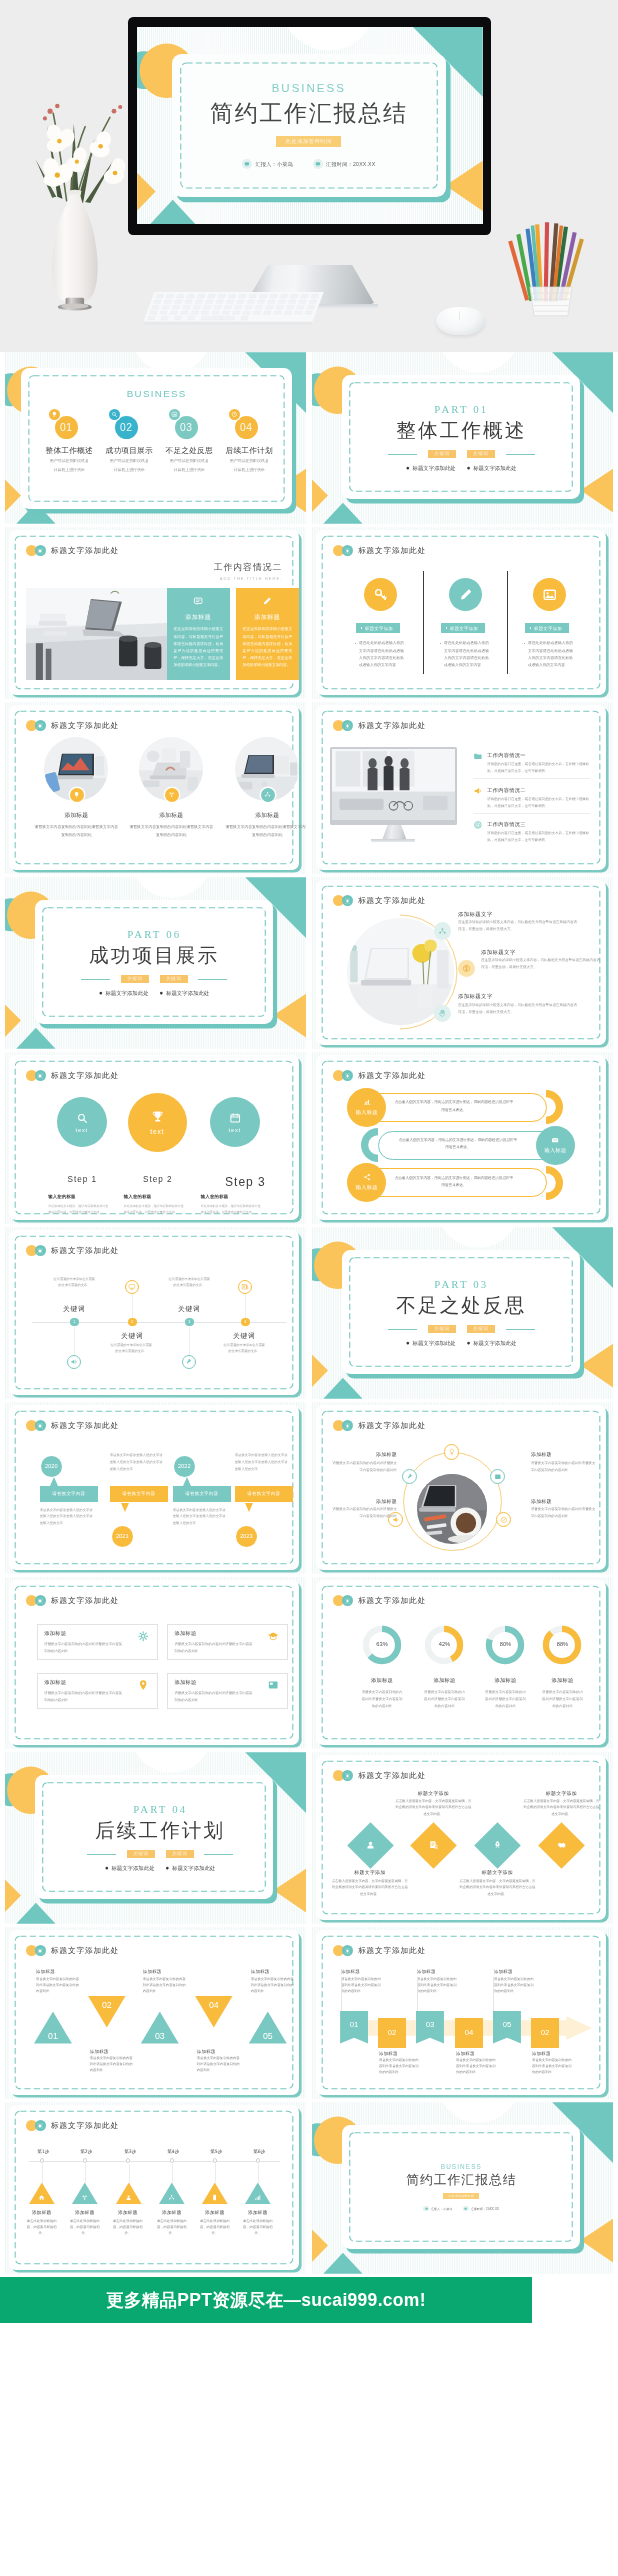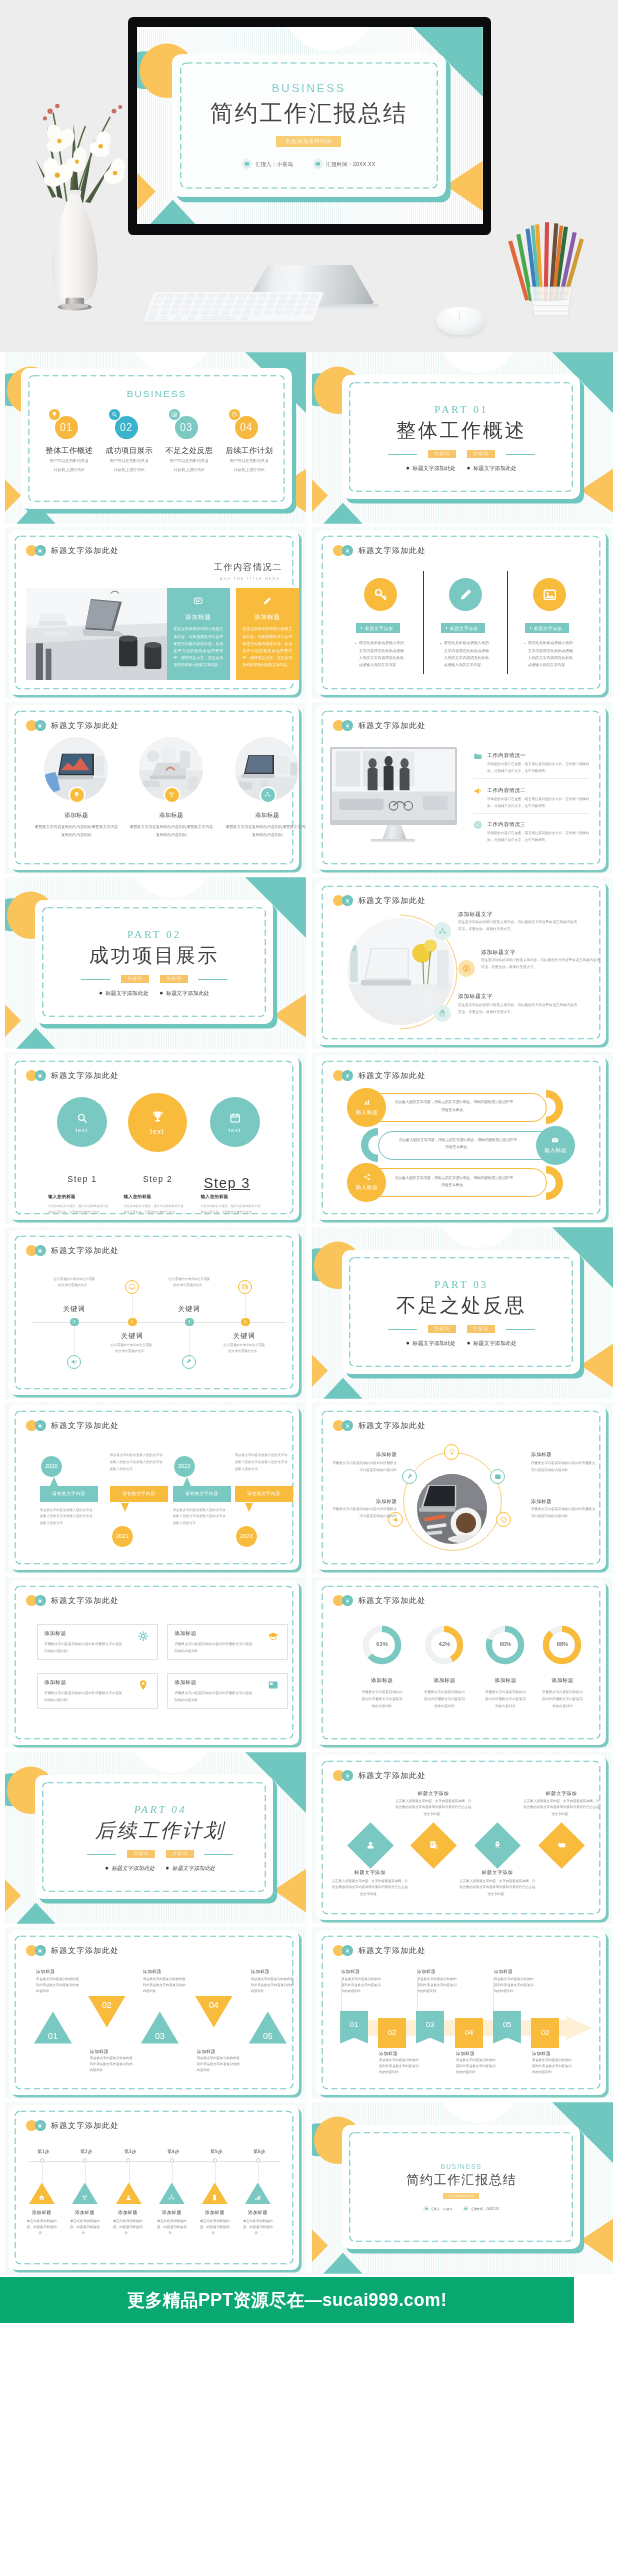--- a/index.html
+++ b/index.html
@@ -69,21 +69,21 @@
   .chead{position:absolute;left:17px;top:15.5px;display:flex;align-items:center;gap:5.2px}
   .cdot{position:relative;width:20px;height:11.3px}
   .cdot .y{position:absolute;left:0;top:0;width:11.3px;height:11.3px;border-radius:50%;background:#fac45a}
   .cdot .t{position:absolute;left:8.8px;top:0;width:11.3px;height:11.3px;border-radius:50%;background:#6cc4bd;
            display:flex;align-items:center;justify-content:center}
   .cdot .t:after{content:"";width:5.7px;height:5.7px;border-radius:50%;background:#fff;box-shadow:inset 0 0 0 1.5px #6cc4bd}
   .ctitle{font-size:7.7px;color:#3b3b3b;letter-spacing:0.8px}
   .body{position:absolute;left:17px;top:32px;right:15.5px;bottom:12.4px}
 
   
-  .banner{width:574px}
+  .banner{width:532px}
   .b1{height:46px;background:#0aa871;display:flex;align-items:center;justify-content:center;
       color:#fff;font-size:17.5px;font-weight:bold;letter-spacing:0.3px}
   .b2{height:37px;background:#8dc63f;display:flex;align-items:center;justify-content:center;
       color:#fff;font-size:14px;font-weight:bold;letter-spacing:0.3px}
   .tail{height:109px;background:#fff}
 </style>
 </head>
 <body>
 
 <div class="page">
@@ -886,21 +886,21 @@
    <circle cx="11" cy="73" r="32" fill="#6fc7c0"></circle>
    <circle cx="50" cy="74" r="46" fill="#fac45a"></circle>
   </svg></div>
           <div class="pcard">
             <div class="pdash">
               <svg viewBox="0 0 461 240">
                 <rect x="15" y="15" width="431" height="210" rx="9" ry="9" fill="none" stroke="#77c8c1" stroke-width="2.1" stroke-dasharray="12 6.4"></rect>
               </svg>
             </div>
             <div class="pinner" style="position: absolute; left: 0px; right: 0px; top: 28px;">
-              <div class="pnum">PART 02</div>
+              <div class="pnum">PART 06</div>
               <div class="ptitle zh">成功项目展示</div>
               <div class="pkw">
                 <span class="ln"></span>
                 <span class="kw zh">关键词</span>
                 <span class="kw zh">关键词</span>
                 <span class="ln"></span>
               </div>
               <div class="pbul zh">
                 <span>标题文字添加此处</span>
                 <span>标题文字添加此处</span>
@@ -1049,21 +1049,21 @@
               <div style="position: absolute; left: 184px; top: 10.8px; width: 50px; height: 50px; border-radius: 50%; background: rgb(121, 200, 193); display: flex; flex-direction: column; align-items: center; justify-content: center;">
                 <span style="display: inline-flex; width: 12.4px; height: 12.4px;">
                   <svg width="12.4" height="12.4" viewBox="0 0 24 24">
                     <rect x="3.6" y="5.4" width="16.8" height="14" rx="1.6" fill="none" stroke="#fff" stroke-width="2"></rect>
                     <path d="M3.6 9.6h16.8" stroke="#fff" stroke-width="2"></path>
                     <path d="M8 3.4v3.6M16 3.4v3.6" stroke="#fff" stroke-width="2" stroke-linecap="round"></path>
                   </svg>
                 </span>
                 <div class="serif" style="color: rgb(255, 255, 255); font-size: 5.7px; margin-top: 3.1px; letter-spacing: 0.8px;">text</div>
               </div>
-              <div class="serif" style="position: absolute; left: 178px; top: 88px; width: 62px; text-align: left; font-size: 14px; color: rgb(61, 61, 61); letter-spacing: 1px; text-decoration: underline;">Step 3</div>
+              <div class="serif" style="position: absolute; left: 178px; top: 88px; width: 62px; text-align: right; font-size: 12px; color: rgb(61, 61, 61); letter-spacing: 1px;">Step 3</div>
               <div class="zh" style="position: absolute; left: 175px; top: 107px; width: 68px; text-align: left; font-size: 4.4px; color: rgb(59, 59, 59); font-weight: bold; letter-spacing: 0.2px;">输入您的标题</div>
               <div class="zh" style="position: absolute; left: 175px; top: 116px; width: 60px; font-size: 3px; color: rgb(168, 168, 168); line-height: 2.05; text-align: left;">此处添加的文本框选，建议与标题相关并符合整体语言风格，语言描述尽量简洁生动。</div>
             </div>
           </div>
         </div>
         <div class="slide">
           <div class="decor"><svg width="301" height="172" viewBox="0 0 584 333">
               <defs>
                 <pattern id="cst9" width="3.4" height="4" patternUnits="userSpaceOnUse">
                   <rect width="3.4" height="4" fill="#ffffff"></rect>
@@ -1588,21 +1588,21 @@
    <path d="M 0 247 L 31 278 L 0 310 Z" fill="#fac45a"></path>
    <circle cx="11" cy="73" r="32" fill="#6fc7c0"></circle>
    <circle cx="50" cy="74" r="46" fill="#fac45a"></circle>
   </svg></div>
           <div class="pcard">
             <div class="pdash">
               <svg viewBox="0 0 461 240">
                 <rect x="15" y="15" width="431" height="210" rx="9" ry="9" fill="none" stroke="#77c8c1" stroke-width="2.1" stroke-dasharray="12 6.4"></rect>
               </svg>
             </div>
-            <div class="pinner" style="position: absolute; left: 12px; right: 0px; top: 28px; font-style: italic;">
+            <div class="pinner" style="position: absolute; left: 12px; right: 0px; top: 28px;">
               <div class="pnum">PART 04</div>
               <div class="ptitle zh">后续工作计划</div>
               <div class="pkw">
                 <span class="ln"></span>
                 <span class="kw zh">关键词</span>
                 <span class="kw zh">关键词</span>
                 <span class="ln"></span>
               </div>
               <div class="pbul zh">
                 <span>标题文字添加此处</span>

